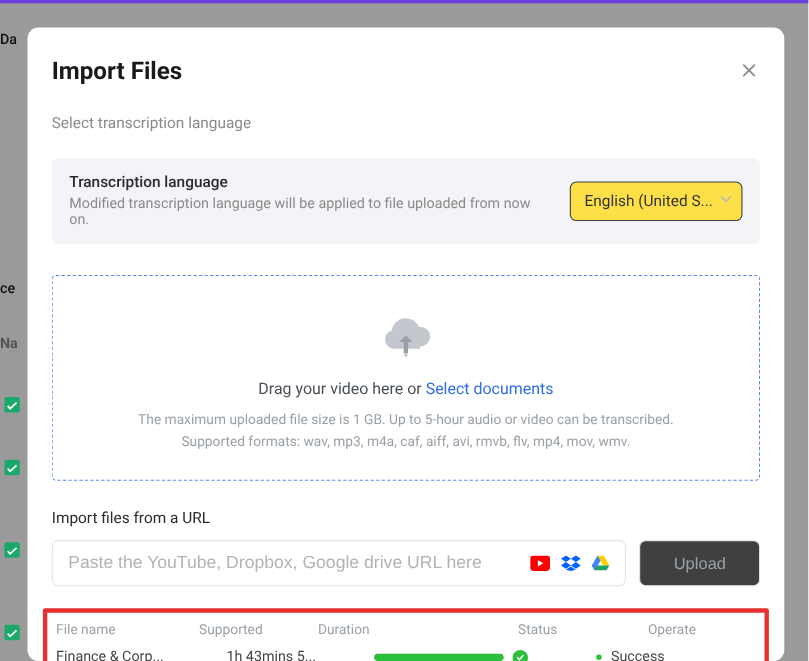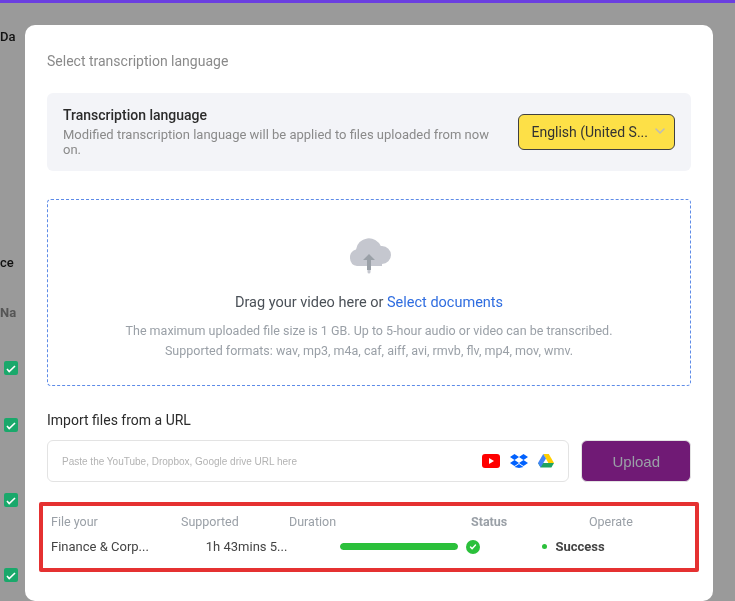--- a/index.html
+++ b/index.html
@@ -48,39 +48,39 @@
   .drop-sub { font-size: 12.5px; color: #9aa0a7; margin-top: 10px; line-height: 1.6; }
 
   .url-label { font-size: 14px; color: #2b2b2b; margin-bottom: 12px; }
   .url-row { display: flex; gap: 12px; margin-bottom: 20px; align-items: stretch; }
   .url-input {
     flex: 1; border: 1px solid #e3e3e3; border-radius: 6px; padding: 0 14px;
     display: flex; align-items: center; gap: 10px; height: 42px;
     font-family: inherit;
   }
   .url-input input {
-    flex: 1; border: none; outline: none; font-size: 10px; color: #333; height: 100%; background: transparent;
+    flex: 1; border: none; outline: none; font-size: 16px; color: #333; height: 100%; background: transparent;
   }
   .url-input input::placeholder { color: #b3b3b3; }
   .url-icons { display: flex; gap: 10px; align-items: center; }
   .upload-btn {
     border: 1px solid #e3e3e3; border-radius: 6px; padding: 0 30px;
-    background: #701a75; color: #9aa0a7; font-size: 15px; cursor: pointer; height: 42px;
+    background: #404040; color: #9aa0a7; font-size: 15px; cursor: pointer; height: 42px;
   }
 
   .table-wrap {
     border: 4px solid #e53131; border-radius: 2px; padding: 8px 8px 14px 8px; margin: 0 -8px;
   }
   .tbl { width: 100%; font-size: 13px; }
   .tbl-head { display: flex; color: #9aa0a7; font-size: 12.5px; margin-bottom: 10px; }
   .tbl-row { display: flex; align-items: center; color: #444; gap: 40px; }
   .col-fname { width: 130px; overflow: hidden; text-overflow: ellipsis; white-space: nowrap; padding-right: 8px; }
   .col-dur   { width: 108px; overflow: hidden; text-overflow: ellipsis; white-space: nowrap; }
   .col-prog  { width: 160px; display: flex; align-items: center; gap: 8px; }
-  .col-stat  { width: 130px; display: flex; align-items: center; gap: 8px; padding-left: 22px; font-weight: bold; }
+  .col-stat  { width: 130px; display: flex; align-items: center; gap: 8px; padding-left: 22px; }
   .col-op    { flex: 1; padding-left: 10px; }
   .progress-bar { height: 7px; background: #e9e9e9; border-radius: 5px; flex: 1; overflow: hidden; }
   .progress-fill { height: 100%; background: #2bc03b; border-radius: 5px; }
   .check-badge {
     width: 14px; height: 14px; background: #2bc03b; border-radius: 50%; display: inline-flex;
     align-items: center; justify-content: center; flex-shrink: 0;
   }
   .stat-dot { width: 5px; height: 5px; border-radius: 50%; background: #2bc03b; flex-shrink: 0; }
 
   .brand-ic { display: inline-flex; }
@@ -99,27 +99,35 @@
         <path d="M3 7l2.2 2.5L11 4" stroke="#fff" stroke-width="1.6" fill="none"></path>
       </svg></span>
   <span class="bg-sq" style="left:4px;top:490px"><svg viewBox="0 0 14 14">
         <path d="M3 7l2.2 2.5L11 4" stroke="#fff" stroke-width="1.6" fill="none"></path>
       </svg></span>
   <span class="bg-sq" style="left:4px;top:565px"><svg viewBox="0 0 14 14">
         <path d="M3 7l2.2 2.5L11 4" stroke="#fff" stroke-width="1.6" fill="none"></path>
       </svg></span>
 
   <div class="modal">
+    <div class="modal-header">
+      <div class="modal-title">Import Files</div>
+      <button class="close-x" aria-label="Close">
+        <svg viewBox="0 0 20 20" width="16" height="16">
+            <path d="M4 4l12 12M16 4L4 16" stroke="currentColor" stroke-width="2" stroke-linecap="round"></path>
+          </svg>
+      </button>
+    </div>
 
     <div class="lang-note">Select transcription language</div>
 
     <div class="lang-box">
       <div class="lang-left">
         <div class="lang-label">Transcription language</div>
-        <div class="lang-desc">Modified transcription language will be applied to files uploaded from now on.</div>
+        <div class="lang-desc">Modified transcription language will be applied to file uploaded from now on.</div>
       </div>
       <div class="lang-select">
         <span>English (United S...</span>
         <span class="chev">
           <svg width="12" height="12" viewBox="0 0 12 12">
               <path d="M2 4l4 4 4-4" stroke="#bbb" stroke-width="1.5" fill="none" stroke-linecap="round"></path>
             </svg>
         </span>
       </div>
     </div>
@@ -166,21 +174,21 @@
               </svg>
           </span>
         </div>
       </div>
       <button class="upload-btn">Upload</button>
     </div>
 
     <div class="table-wrap">
       <div class="tbl">
         <div class="tbl-head">
-          <div class="col-fname">File your</div>
+          <div class="col-fname">File name</div>
           <div class="col-dur">Supported</div>
           <div class="col-prog">Duration</div>
           <div class="col-stat">Status</div>
           <div class="col-op">Operate</div>
         </div>
         <div class="tbl-row">
           <div class="col-fname">Finance &amp; Corp...</div>
           <div class="col-dur">1h 43mins 5...</div>
           <div class="col-prog">
             <div class="progress-bar">

